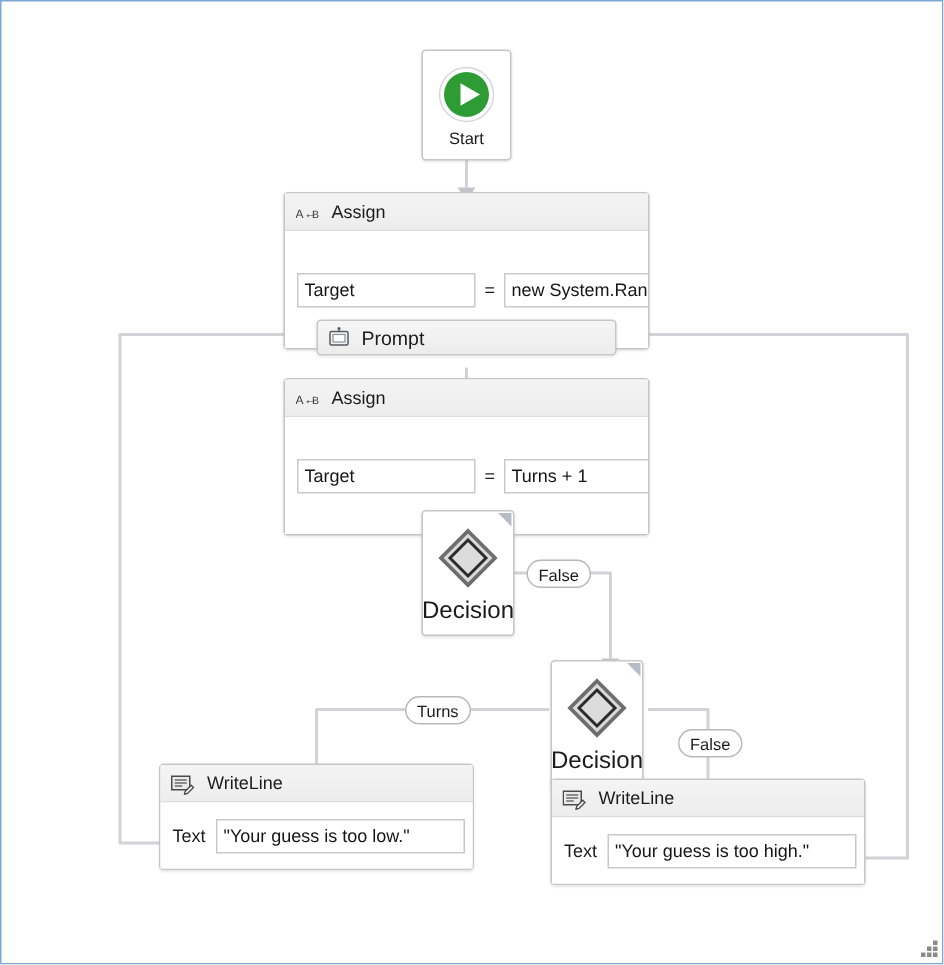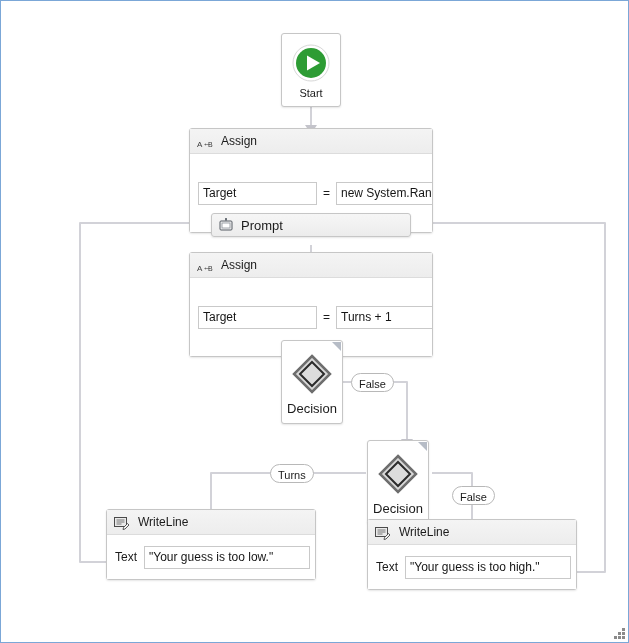--- a/index.html
+++ b/index.html
@@ -170,21 +170,21 @@
     flex-direction: column;
     align-items: center;
     justify-content: center;
     overflow: hidden;
   }
   .decision-diamond {
     width: 42px; height: 42px;
     margin-top: 4px;
   }
   .decision-label {
-    font-size: 13px;
+    font-size: 16px;
     color: #1b1b1b;
     margin-top: 6px;
   }
   .corner-flag {
     position: absolute;
     right: 1px; top: 1px;
     width: 0; height: 0;
     border-top: 9px solid #b6bcc6;
     border-left: 9px solid transparent;
   }

